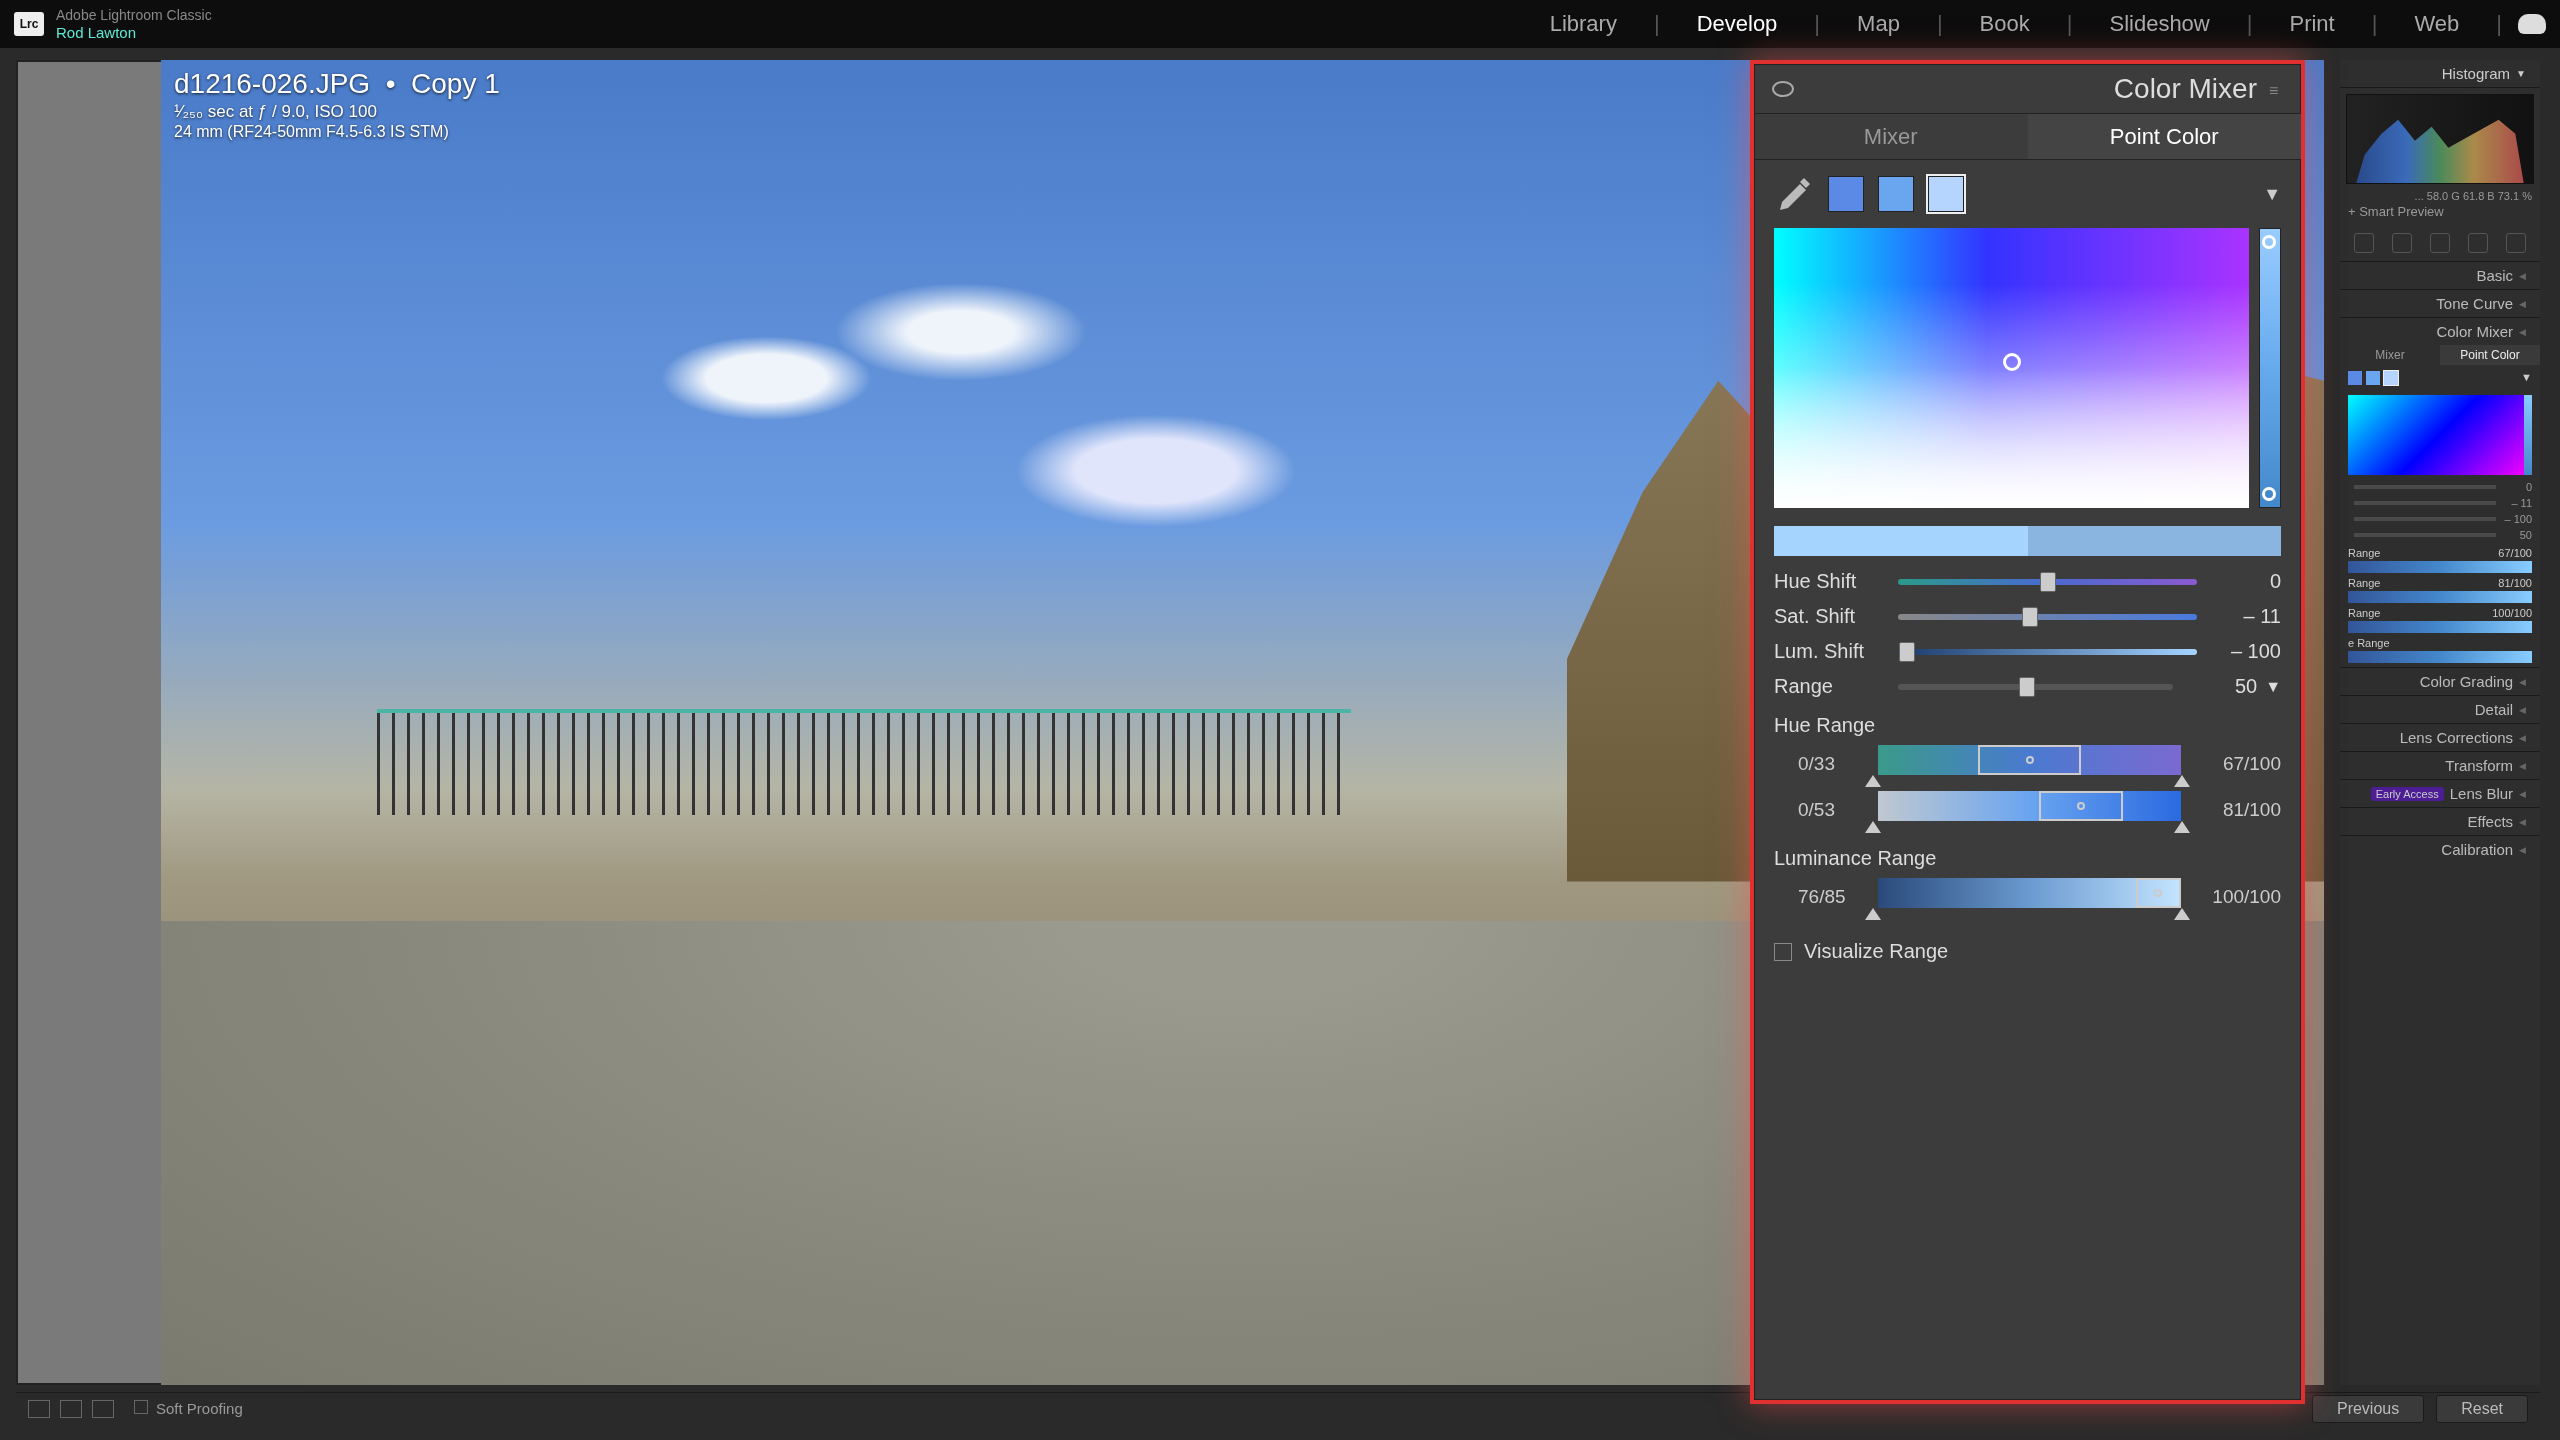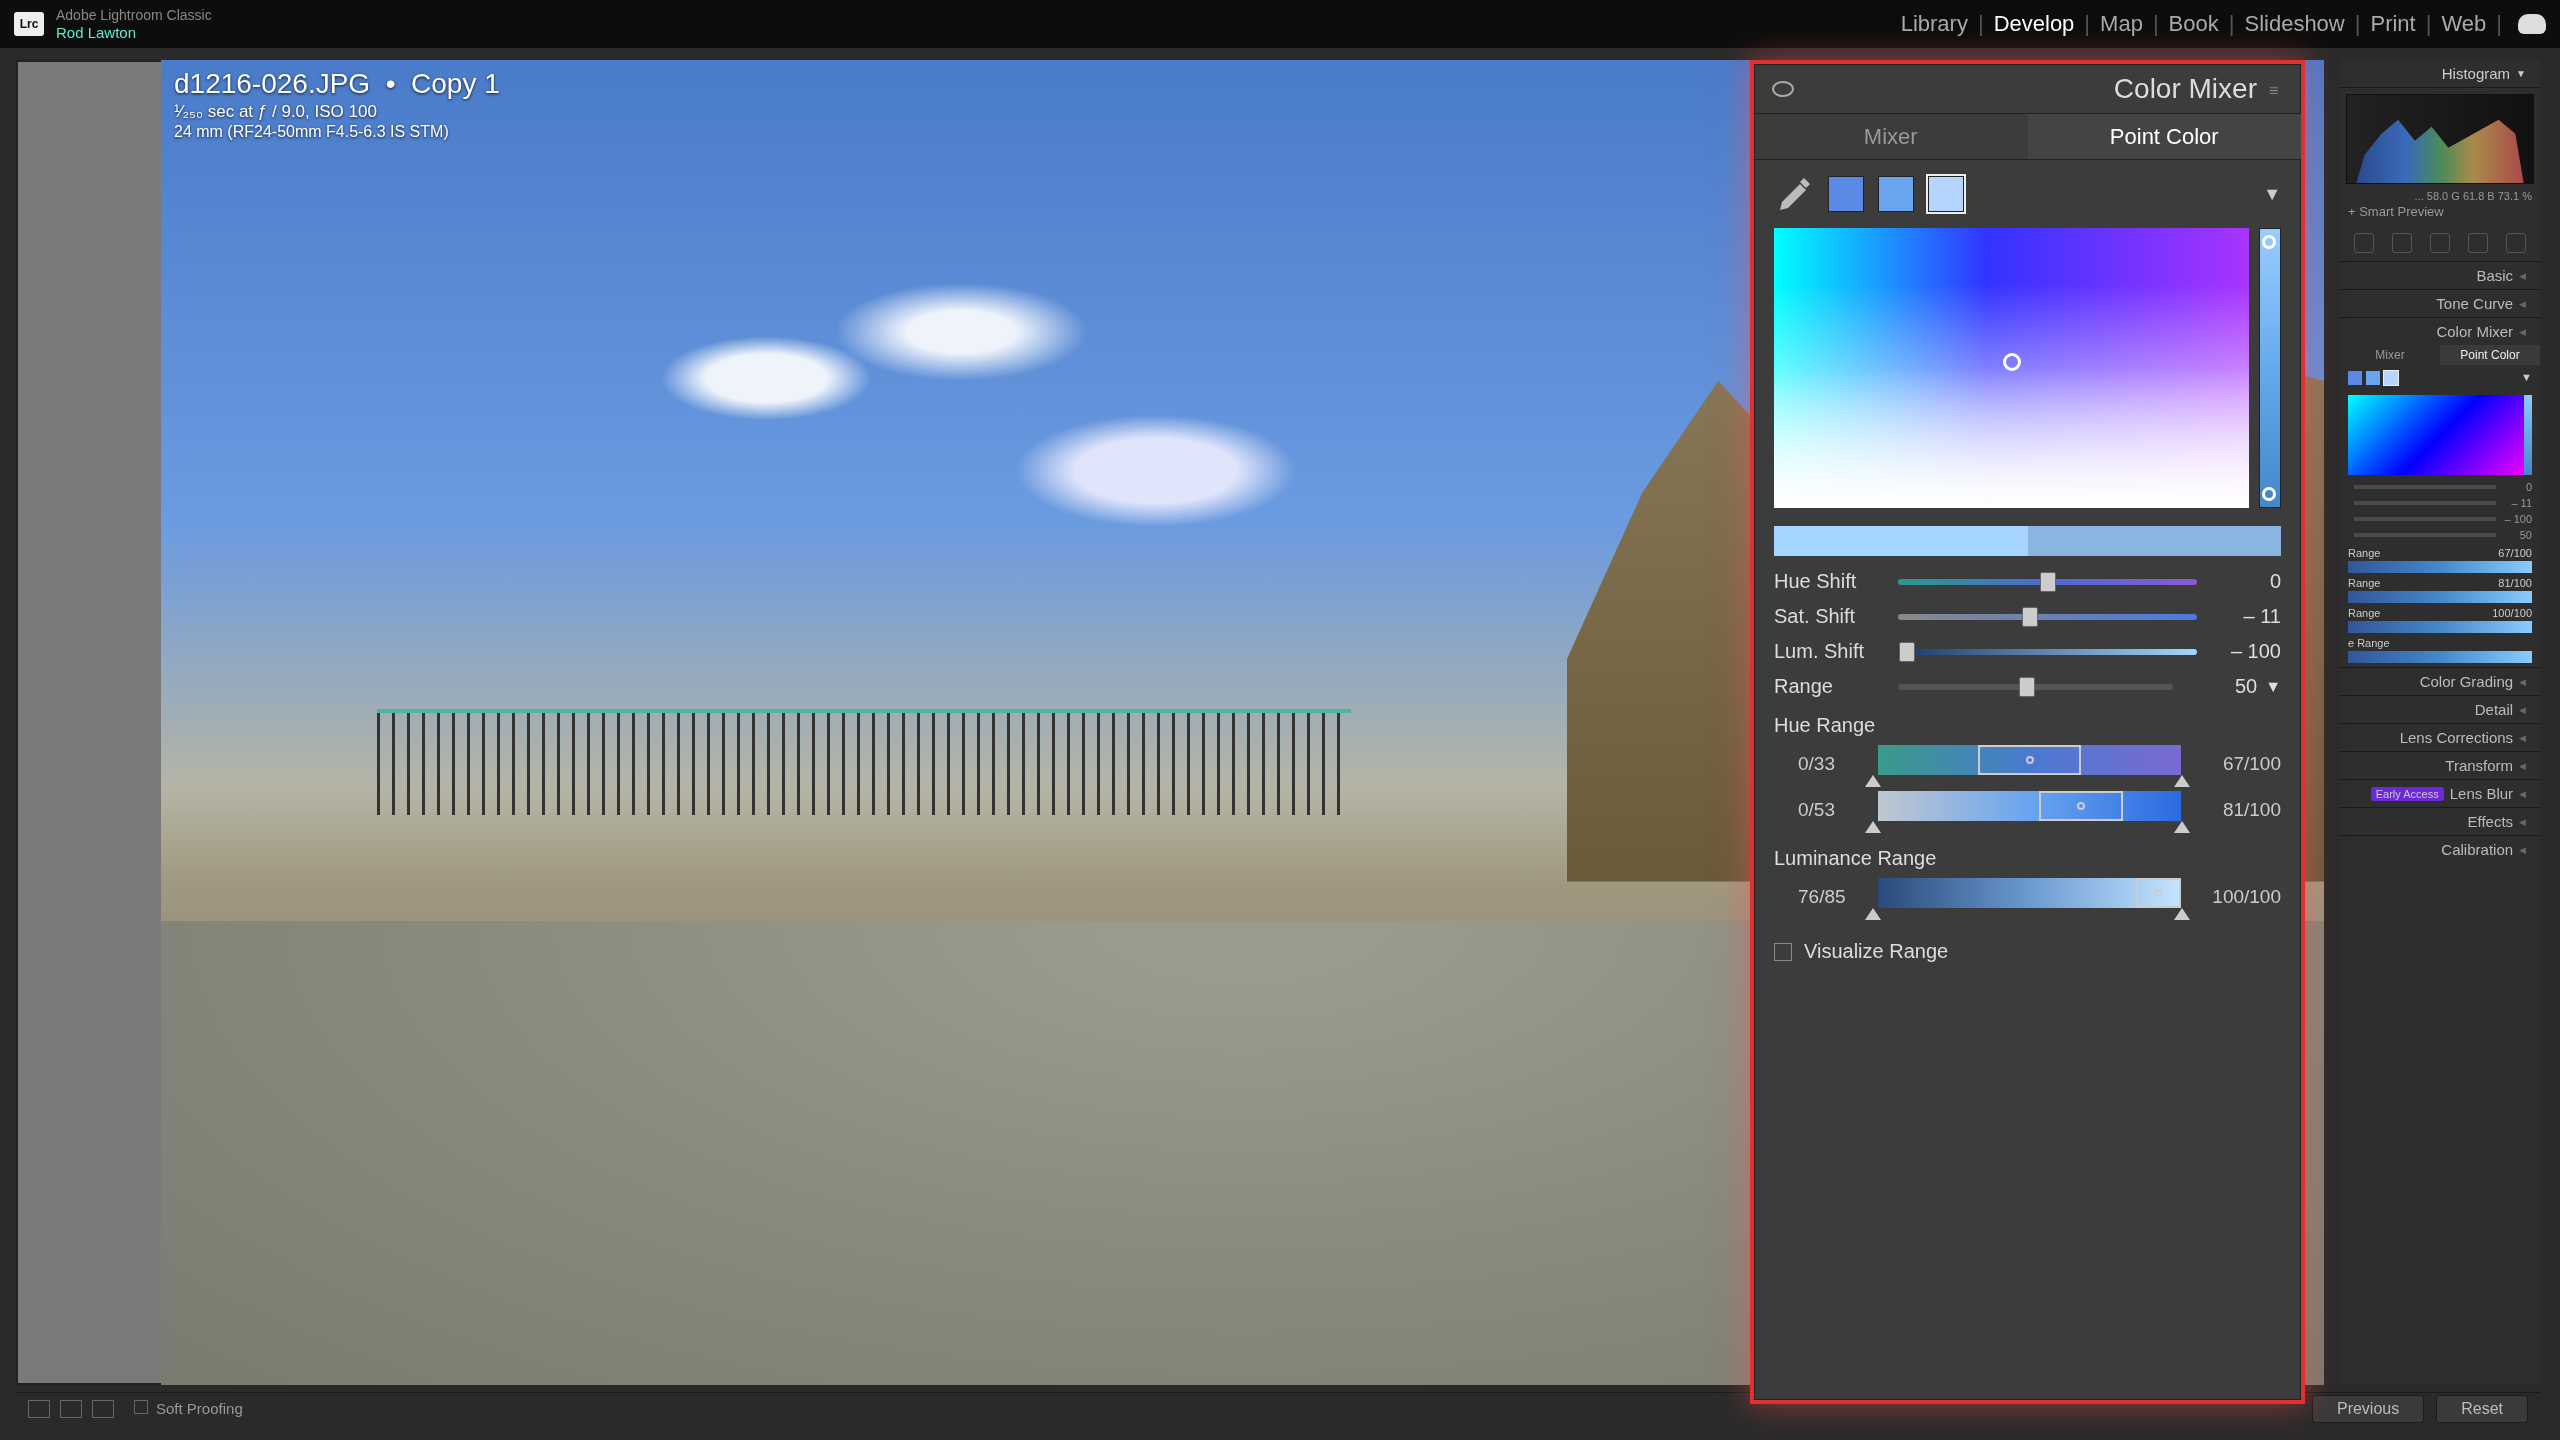--- a/index.html
+++ b/index.html
@@ -5,21 +5,21 @@
   * { box-sizing: border-box; margin: 0; padding: 0; font-family: -apple-system, "Segoe UI", sans-serif; }
   html, body { width: 2560px; height: 1440px; background:#2a2a2a; color:#ccc; overflow:hidden; }
   body { transform: scale(1); transform-origin: top left; }
 
   
   .topbar { height:48px; background:#0d0d0d; display:flex; align-items:center; padding:0 14px; }
   .logo { width:30px; height:24px; background:#eee; color:#111; font-size:12px; font-weight:600; border-radius:3px; display:flex; align-items:center; justify-content:center; margin-right:12px;}
   .appname { font-size:14px; color:#888; line-height:1.2;}
   .username { font-size:15px; color:#5eead4; }
   .modules { margin-left:auto; display:flex; align-items:center; gap:10px; font-size:22px; color:#aaa;}
-  .modules span { cursor:pointer; }
+  .modules span { cursor:pointer;margin-left:27px; }
   .modules .sep { color:#555;}
   .modules .active { color:#fff; font-weight:500;}
   .cloud { width:28px; height:20px; background:#ddd; border-radius:10px 10px 6px 6px; margin-left:6px;}
 
   
   .main { position:absolute; top:60px; left:16px; right:20px; bottom:55px; display:flex; gap:16px;}
   .viewer { flex:1; position:relative; background:#7a7a7a; box-shadow:inset 0 0 0 2px #222;}
   .photo { position:absolute; left:145px; right:0; top:0; bottom:0; background: linear-gradient(to bottom, #4a7bc9 0%, #6b9be0 35%, #b5b5a5 55%, #a09880 62%, #8a7e68 80%, #9a9a8e 100%); }
   .clouds { position:absolute; left:10%; top:10%; width:60%; height:35%; background: radial-gradient(ellipse 150px 60px at 30% 40%, #fff 40%, transparent 70%), radial-gradient(ellipse 200px 80px at 60% 60%, #eef 40%, transparent 70%), radial-gradient(ellipse 180px 70px at 45% 30%, #fff 30%, transparent 70%); opacity:.9;}
   .castle { position:absolute; right:0; top:20%; width:35%; height:42%; background: linear-gradient(#8a7a5a,#6a5a3a); clip-path: polygon(10% 30%, 20% 10%, 30% 25%, 40% 5%, 50% 20%, 70% 0%, 100% 10%, 100% 100%, 0% 100%, 0% 60%);}
@@ -45,21 +45,21 @@
   .panelhead { height:28px; display:flex; align-items:center; justify-content:flex-end; padding-right:14px; font-size:15px; color:#ccc; border-bottom:1px solid #1a1a1a;}
   .panelhead .tri { margin-left:6px; font-size:10px;}
   .histo { height:90px; margin:6px 6px; background:linear-gradient(90deg,#222,#111); position:relative; border:1px solid #111;}
   .histshape { position:absolute; left:5%; right:5%; bottom:0; height:80%; background: linear-gradient(90deg, #2a4a8a 0%, #3a6aba 30%, #4a8a5a 50%, #aa8a4a 70%, #aa4a4a 100%); clip-path: polygon(0% 100%, 5% 60%, 15% 30%, 25% 10%, 35% 40%, 45% 20%, 55% 50%, 70% 30%, 85% 10%, 95% 30%, 100% 100%);}
   .historead { font-size:11px; color:#999; text-align:right; padding-right:8px;}
   .smartprev { font-size:13px; color:#999; padding:2px 0 6px 8px;}
   .toolrow { display:flex; gap:18px; justify-content:center; padding:8px 0;}
   .toolrow .tl { width:20px; height:20px; border:1px solid #555; border-radius:3px;}
   .sectionlist div { height:28px; display:flex; align-items:center; justify-content:flex-end; padding-right:14px; font-size:15px; color:#bbb; border-top:1px solid #1a1a1a;}
   .sectionlist div .tri { margin-left:6px; font-size:9px; color:#666;}
-  .badge { font-size:11px; background:#6d28d9; padding:1px 5px; border-radius:3px; margin-right:6px; color:#ccc;}
+  .badge { font-size:11px; background:#4c1d95; padding:1px 5px; border-radius:3px; margin-right:6px; color:#ccc;}
   .minitabs { display:flex; font-size:12px; color:#999;}
   .minitabs span { flex:1; text-align:center; padding:3px 0;}
   .minitabs .act { color:#eee; background:#3a3a3a;}
   .miniswatches { display:flex; gap:4px; padding:6px 8px;}
   .miniswatches .sw { width:14px; height:14px;}
   .minigrad { margin:4px 8px; height:80px; background: linear-gradient(135deg, #0ff 0%, #00f 50%, #f0f 100%); position:relative;}
   .minivert { position:absolute; right:0; top:0; bottom:0; width:8px; background:linear-gradient(#8cf,#48c);}
   .minishift { display:flex; align-items:center; padding:2px 8px; font-size:11px; color:#999;}
   .minishift .track { flex:1; height:4px; background:#4a4a4a; margin:0 6px; position:relative;}
   .minishift .num { width:30px; text-align:right;}

